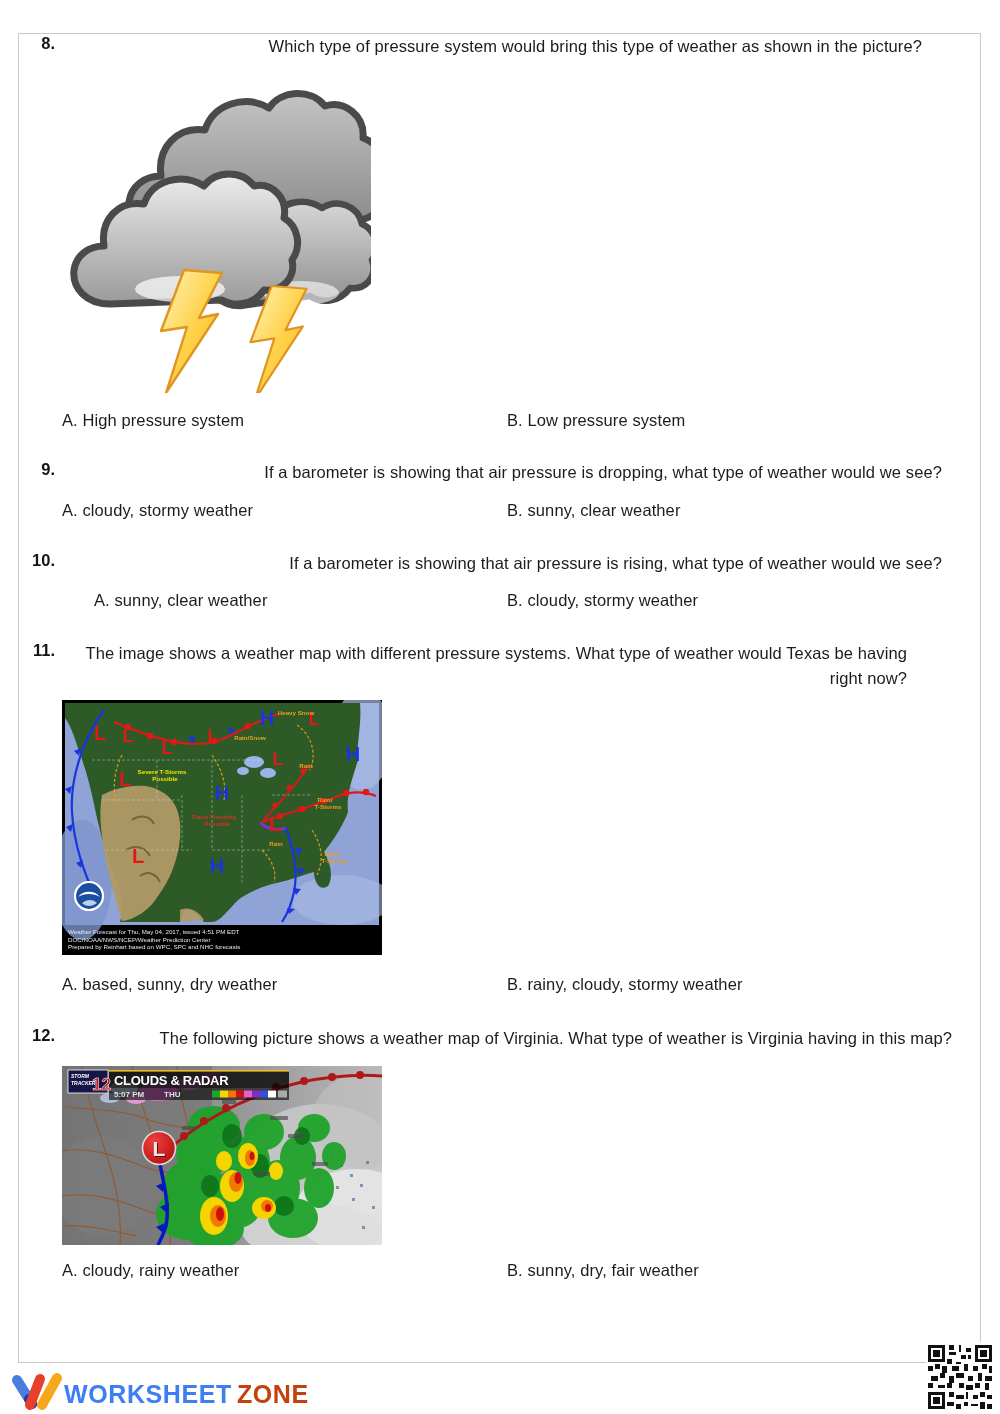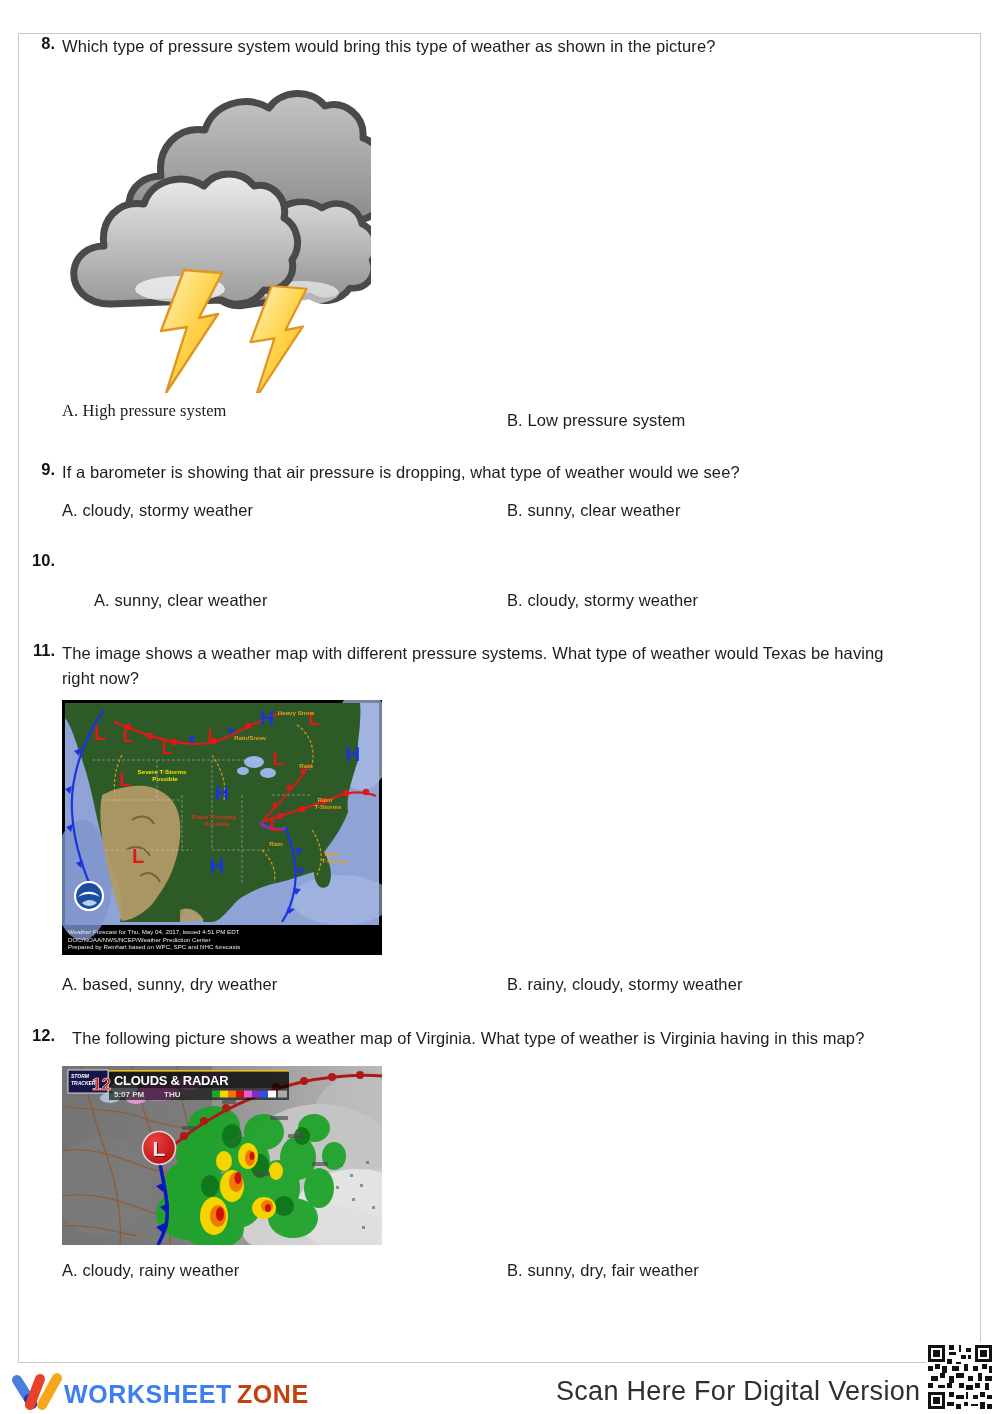--- a/index.html
+++ b/index.html
@@ -1,21 +1,21 @@
 <!DOCTYPE html>
 <html><head>
 <meta charset="utf-8">
 <style>
   html,body{margin:0;padding:0;background:#ffffff;}
   .page{position:relative;width:1000px;height:1414px;background:#fff;overflow:hidden;
         font-family:"Liberation Sans","DejaVu Sans",sans-serif;color:#1c1c1c;}
   .content-border{position:absolute;left:18px;top:33px;width:961px;height:1328px;
         border:1.5px solid #c9c9c9;background:#fff;}
   .q-num{position:absolute;width:28px;text-align:right;font-size:16.5px;font-weight:700;color:#141414;}
-  .q-text{position:absolute;left:62px;font-size:16.5px;line-height:25px;color:#1c1c1c;letter-spacing:.1px;}
+  .q-text{position:absolute;left:62px;font-size:16.5px;line-height:25px;color:#1c1c1c;letter-spacing:.1px;text-align:right;}
   .opt{position:absolute;font-size:16.5px;color:#1c1c1c;letter-spacing:.1px;}
   .optA{left:62px;} .optB{left:507px;}
   .img-box{position:absolute;}
   .footer-brand{position:absolute;left:64px;top:1380px;font-size:25px;font-weight:700;letter-spacing:.6px;}
   .brand-blue{color:#3d7ef2;} .brand-orange{color:#c2410c;margin-left:5px;}
   .scan-text{position:absolute;left:556px;top:1376px;font-size:27px;color:#2f2f2f;letter-spacing:.3px;}
   svg text{font-family:"Liberation Sans","DejaVu Sans",sans-serif;}
 </style>
 </head>
 <body>
@@ -64,29 +64,30 @@
 
       <g transform="translate(88,192)">
         <path d="M30,0 L68,3 L45,48 L64,44 L12,123 L33,57 L7,61 Z" fill="url(#bolt)" stroke="#e09422" stroke-width="2.4" stroke-linejoin="round"></path>
       </g>
       <g transform="translate(178,208) scale(0.92)">
         <path d="M30,0 L68,3 L45,48 L64,44 L12,123 L33,57 L7,61 Z" fill="url(#bolt)" stroke="#e09422" stroke-width="2.4" stroke-linejoin="round"></path>
       </g>
     </svg>
   </div>
 
-  <div class="opt optA" style="top:401px;font-family:Liberation Serif, serif;">A. High pressure system</div>
+  <div class="opt optA" style="top:411px;">A. High pressure system</div>
   <div class="opt optB" style="top:411px;">B. Low pressure system</div>
 
   <div class="q-num" style="left:27px;top:460px;">9.</div>
   <div class="q-text" style="top:460px;width:880px;">If a barometer is showing that air pressure is dropping, what type of weather would we see?</div>
   <div class="opt optA" style="top:501px;">A. cloudy, stormy weather</div>
   <div class="opt optB" style="top:501px;">B. sunny, clear weather</div>
 
   <div class="q-num" style="left:27px;top:551px;">10.</div>
+  <div class="q-text" style="top:551px;width:880px;">If a barometer is showing that air pressure is rising, what type of weather would we see?</div>
   <div class="opt optA" style="top:591px;margin-left:32px;">A. sunny, clear weather</div>
   <div class="opt optB" style="top:591px;">B. cloudy, stormy weather</div>
 
   <div class="q-num" style="left:27px;top:641px;">11.</div>
   <div class="q-text" style="top:641px;width:845px;">The image shows a weather map with different pressure systems. What type of weather would Texas be having right now?</div>
 
   <div class="img-box" style="left:62px;top:700px;width:320px;height:255px;">
     <svg width="320" height="255" viewBox="0 0 320 255">
       <rect x="0" y="0" width="320" height="255" fill="#000000"></rect>
       <rect x="3" y="3" width="314" height="222" fill="#8fa3d6"></rect>
@@ -383,21 +384,20 @@
   <div class="img-box" style="left:12px;top:1372px;width:52px;height:42px;">
     <svg width="52" height="42" viewBox="0 0 52 42">
       <line x1="5" y1="8" x2="20" y2="32" stroke="#4a7de0" stroke-width="10" stroke-linecap="round"></line>
       <line x1="17" y1="27" x2="20" y2="32" stroke="#2437a0" stroke-width="10" stroke-linecap="round"></line>
       <line x1="28" y1="7" x2="18" y2="33" stroke="#e8402a" stroke-width="10" stroke-linecap="round"></line>
       <line x1="45" y1="6" x2="30" y2="33" stroke="#f6a81c" stroke-width="10" stroke-linecap="round"></line>
     </svg>
   </div>
   <div class="footer-brand"><span class="brand-blue">WORKSHEET</span><span class="brand-orange">ZONE</span></div>
 
-  <div class="scan-text">Scan Here For Digital Version</div>
 
   <div class="img-box" style="left:926px;top:1342px;width:68px;height:70px;background:#ffffff;">
     <svg width="68" height="70" viewBox="0 0 29 29" shape-rendering="crispEdges">
       <rect width="29" height="29" fill="#ffffff"></rect>
       <g fill="#111111">
         <rect x="1" y="1" width="7" height="7"></rect>
           <rect x="21" y="1" width="7" height="7"></rect>
           <rect x="1" y="21" width="7" height="7"></rect>
         <rect x="10" y="1" width="2" height="2"></rect>
           <rect x="14" y="1" width="1" height="3"></rect>

